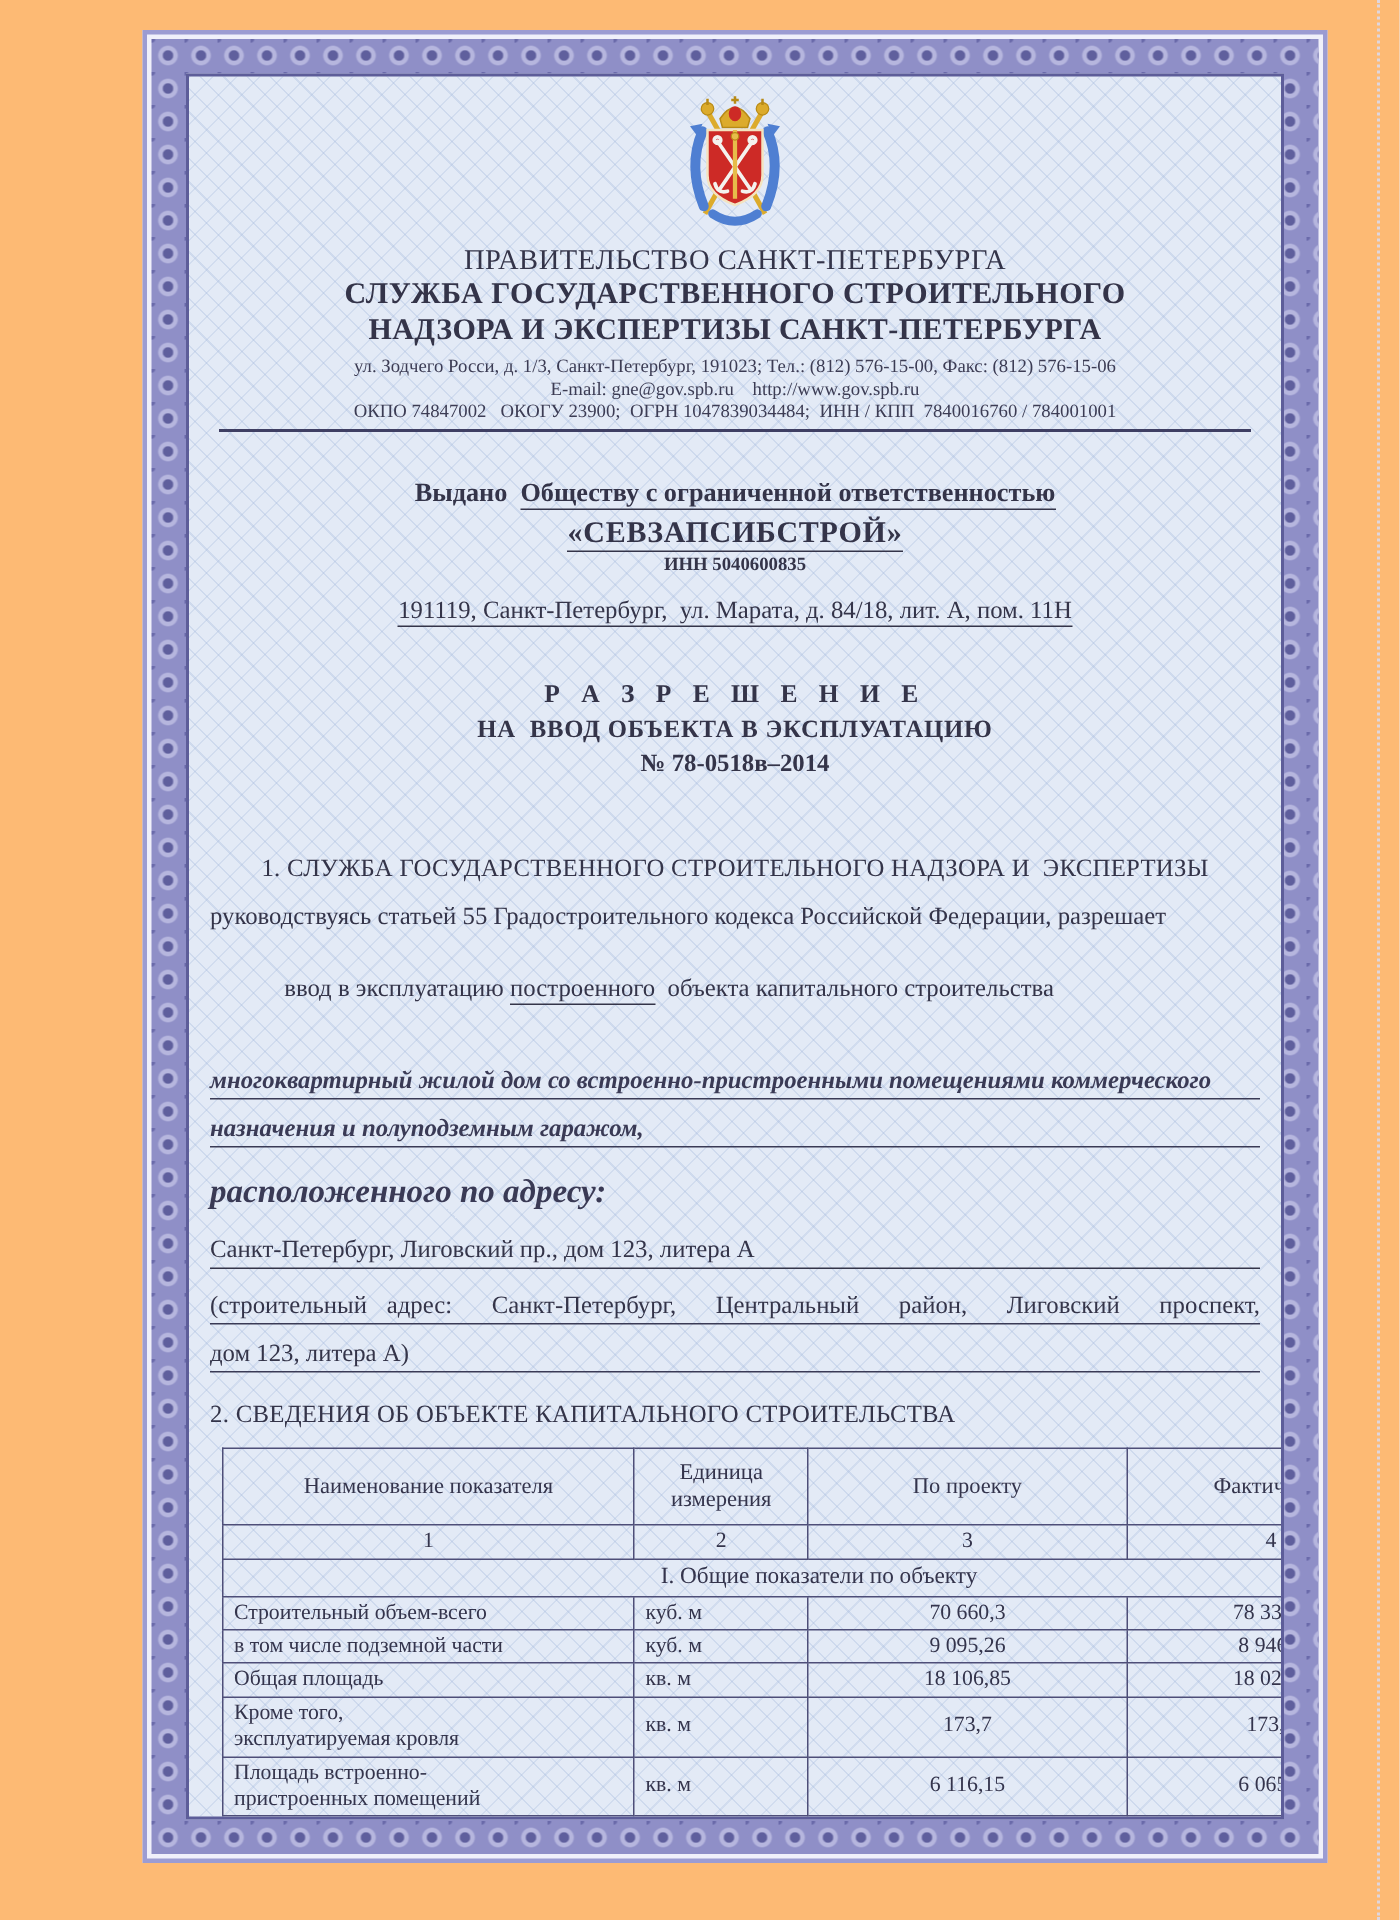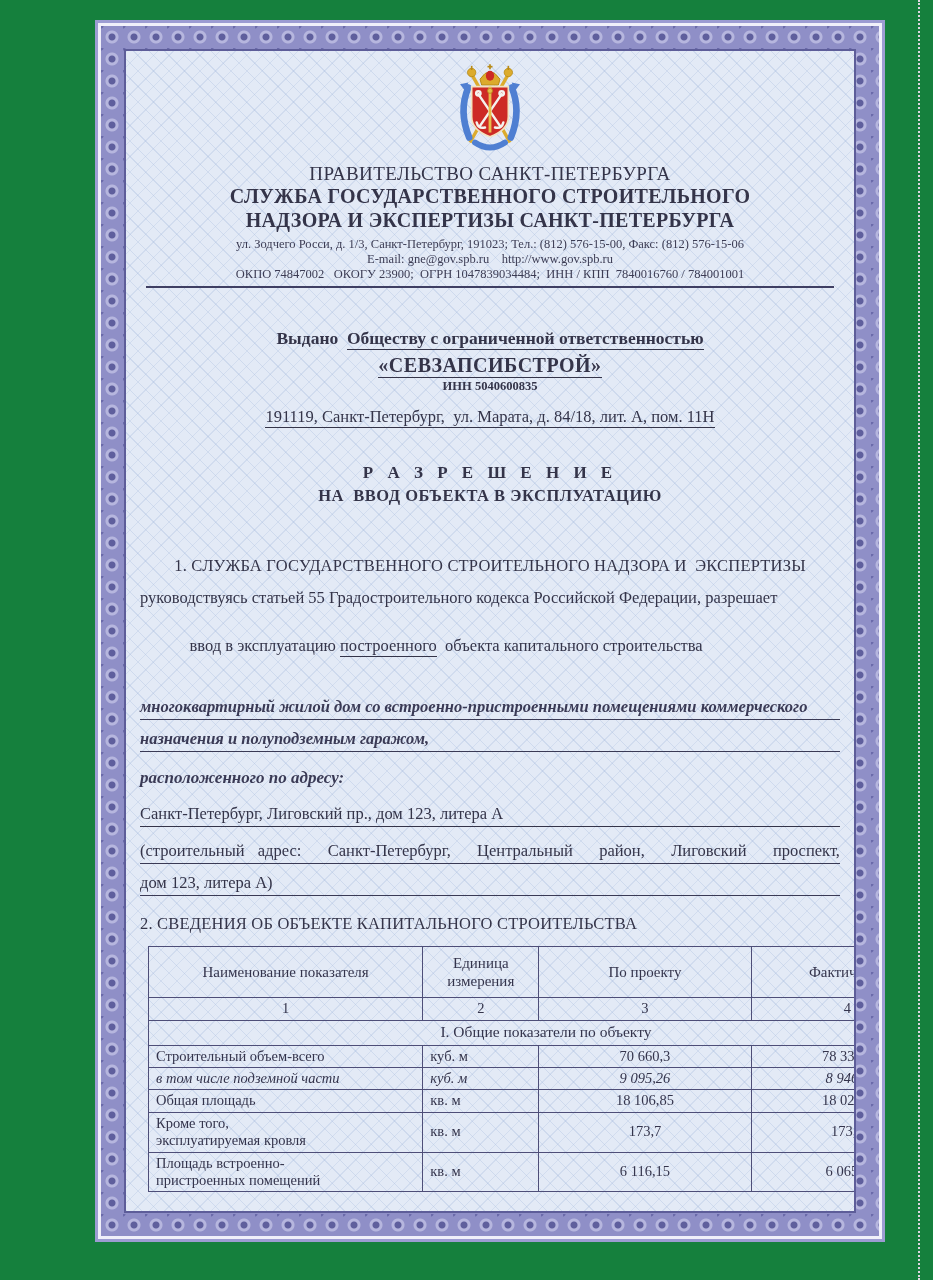--- a/index.html
+++ b/index.html
@@ -3,21 +3,21 @@
 <meta charset="utf-8">
 <style>
   html, body { margin: 0; padding: 0; }
   body {
     width: 933px; height: 1280px;
     background: #f6f3f5;
     font-family: "Liberation Serif", "DejaVu Serif", serif;
     color: #343449;
     -webkit-font-smoothing: antialiased;
   }
-  .page { position: relative; width: 933px; height: 1280px; overflow: hidden; background: #15803d; }
+  .page { position: relative; width: 933px; height: 1280px; overflow: hidden; background: #fdba74; }
   .page-edge-dotted {
     position: absolute; top: 0; bottom: 0; right: 13px; width: 0;
     border-right: 2px dotted #ded6e0;
   }
   
   .frame {
     position: absolute; left: 95px; top: 20px; width: 790px; height: 1222px;
     box-sizing: border-box;
     border: 3px solid #9c9cd2;
     background: #f0f0fa;
@@ -44,37 +44,37 @@
     overflow: hidden;
   }
   .pre { white-space: pre-wrap; }
   
   .coat { display: block; margin: 4px auto 0; }
   .gov-line { text-align: center; font-size: 19px; letter-spacing: 0.4px; margin-top: 2px; }
   .svc-line { text-align: center; font-size: 20px; font-weight: bold; line-height: 1.18; letter-spacing: 0.3px; }
   .contact { text-align: center; font-size: 12.5px; line-height: 1.2; margin-top: 5px; color: #3c3c54; }
   .head-rule { border: 0; border-top: 2.5px solid #3f3f63; margin: 4px 6px 0 6px; }
   
-  .issued { margin-top: 40px; text-align: center; }
+  .issued { margin-top: 30px; text-align: center; }
   .issued-line1 { font-size: 17.5px; font-weight: bold; }
   .u { border-bottom: 1.5px solid #343449; padding-bottom: 1px; }
   .issued-name { font-size: 20px; font-weight: bold; margin-top: 5px; letter-spacing: 0.5px; }
   .issued-inn { font-size: 12.5px; font-weight: bold; margin-top: 2px; }
   .issued-addr { font-size: 16.5px; margin-top: 13px; }
   
   .permit-title { margin-top: 36px; text-align: center; font-weight: bold; }
   .pt1 { font-size: 17px; letter-spacing: 5px; }
   .pt2 { font-size: 16.5px; margin-top: 3px; letter-spacing: 0.5px; }
   .pt3 { font-size: 16.5px; margin-top: 3px; }
   
   .sec1-head { margin-top: 48px; text-align: center; font-size: 16.5px; line-height: 1.42; letter-spacing: 0.2px; }
   .sec1-body { margin-top: 8px; font-size: 16.5px; line-height: 1.48; text-align: left; font-family: Liberation Serif, serif; }
   .obj-desc { margin-top: 14px; font-size: 16.5px; font-style: italic; font-weight: 600; color: #3a3a55; }
   .uline { border-bottom: 1.5px solid #3a3a55; padding-bottom: 2px; margin-top: 9px; }
-  .located { margin-top: 16px; font-size: 17px; font-style: italic; font-weight: 600; color: #3a3a55; }
+  .located { margin-top: 16px; font-size: 22px; font-style: italic; font-weight: 600; color: #3a3a55; }
   .addr-line { margin-top: 16px; font-size: 16.5px; border-bottom: 1.5px solid #343449; padding-bottom: 2px; }
   .constr-addr { margin-top: 14px; font-size: 16.5px; }
   .justify-line { text-align: justify; text-align-last: justify; }
   
   .sec2-head { margin-top: 18px; font-size: 16.5px; letter-spacing: 0.2px; }
   table.info {
     border-collapse: collapse; table-layout: fixed;
     margin: 12px 0 0 8px; width: 796px;
     font-size: 14.5px; color: #34344c;
   }
@@ -84,21 +84,21 @@
     font-weight: normal; line-height: 1.2;
     overflow: hidden;
   }
   .col1 { width: 34.5%; } .col2 { width: 14.6%; } .col3 { width: 26.7%; } .col4 { width: 24.2%; }
   .th-cell { text-align: center; height: 46px; font-size: 15px; }
   .num-cell { text-align: center; height: 16px; }
   .tbl-section { text-align: center; font-weight: bold; font-size: 15.5px; height: 20px; }
   .name-cell { white-space: pre-line; text-align: left; }
   .unit-cell { text-align: left; }
   .val-cell { text-align: center; }
-  tr.italic-row td { font-style: italic; }
+  tr.italic-row td { }
 </style>
 </head>
 <body>
 
 <div class="page">
   <div class="page-edge-dotted"></div>
 
   <div class="frame">
     <div class="band">
       <div class="inner">
@@ -158,20 +158,21 @@
           </div>
           <div class="issued-inn">ИНН 5040600835</div>
           <div class="issued-addr">
             <span class="u pre">191119, Санкт-Петербург,  ул. Марата, д. 84/18, лит. А, пом. 11Н</span>
           </div>
         </div>
 
         <div class="permit-title">
           <div class="pt1">Р А З Р Е Ш Е Н И Е</div>
           <div class="pt2 pre">НА  ВВОД ОБЪЕКТА В ЭКСПЛУАТАЦИЮ</div>
+          <div class="pt3">№ 78-0518в–2014</div>
         </div>
 
         <div class="sec1-head">
           <div class="pre">1. СЛУЖБА ГОСУДАРСТВЕННОГО СТРОИТЕЛЬНОГО НАДЗОРА И  ЭКСПЕРТИЗЫ</div>
         </div>
         <div class="sec1-body">
           <div>руководствуясь статьей 55 Градостроительного кодекса Российской Федерации, разрешает</div>
           <div class="pre">
             <span>ввод в эксплуатацию </span><span class="u">построенного</span><span>  объекта капитального строительства</span>
           </div>

